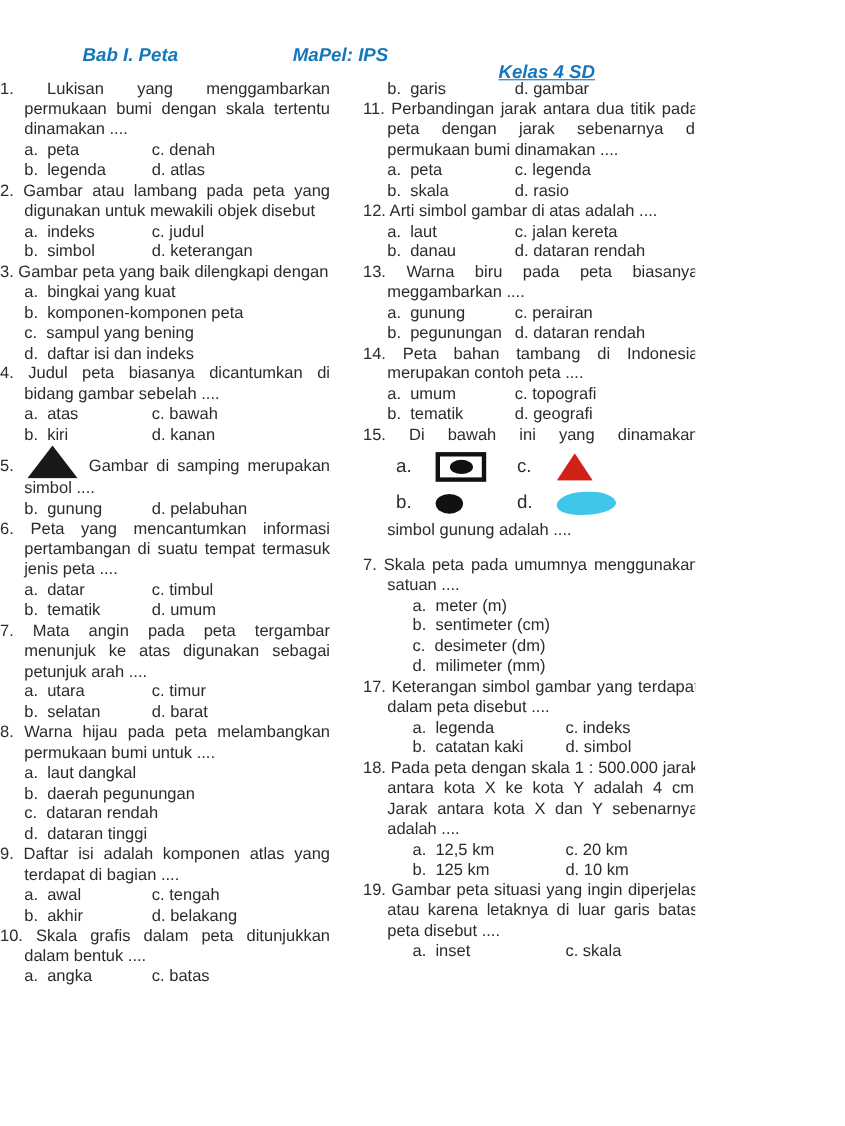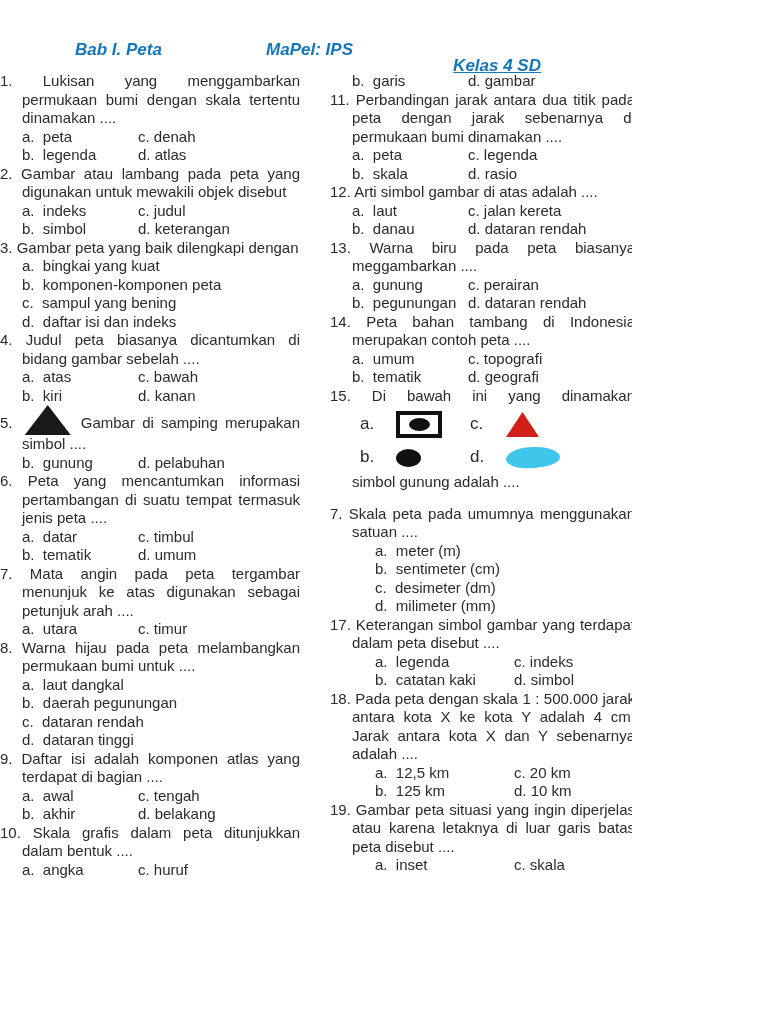--- a/index.html
+++ b/index.html
@@ -83,36 +83,37 @@
           <div class="opt-row"><span class="o1">b.  gunung</span><span class="o2">d. pelabuhan</span></div>
         </div>
         <div class="question">
           <p class="q-text"><span class="q-num">6.</span> <span class="q-body">Peta yang mencantumkan informasi pertambangan di suatu tempat termasuk jenis peta ....</span></p>
           <div class="opt-row"><span class="o1">a.  datar</span><span class="o2">c. timbul</span></div>
           <div class="opt-row"><span class="o1">b.  tematik</span><span class="o2">d. umum</span></div>
         </div>
         <div class="question">
           <p class="q-text"><span class="q-num">7.</span> <span class="q-body">Mata angin pada peta tergambar menunjuk ke atas digunakan sebagai petunjuk arah ....</span></p>
           <div class="opt-row"><span class="o1">a.  utara</span><span class="o2">c. timur</span></div>
+          <div class="opt-row"><span class="o1">b.  selatan</span><span class="o2">d. barat</span></div>
         </div>
         <div class="question">
           <p class="q-text"><span class="q-num">8.</span> <span class="q-body">Warna hijau pada peta melambangkan permukaan bumi untuk ....</span></p>
           <div class="opt-row"><span class="o-full">a.  laut dangkal</span></div>
           <div class="opt-row"><span class="o-full">b.  daerah pegunungan</span></div>
           <div class="opt-row"><span class="o-full">c.  dataran rendah</span></div>
           <div class="opt-row"><span class="o-full">d.  dataran tinggi</span></div>
         </div>
         <div class="question">
           <p class="q-text"><span class="q-num">9.</span> <span class="q-body">Daftar isi adalah komponen atlas yang terdapat di bagian ....</span></p>
           <div class="opt-row"><span class="o1">a.  awal</span><span class="o2">c. tengah</span></div>
           <div class="opt-row"><span class="o1">b.  akhir</span><span class="o2">d. belakang</span></div>
         </div>
         <div class="question">
           <p class="q-text"><span class="q-num">10.</span> <span class="q-body">Skala grafis dalam peta ditunjukkan dalam bentuk ....</span></p>
-          <div class="opt-row"><span class="o1">a.  angka</span><span class="o2">c. huruf</span></div>
+          <div class="opt-row"><span class="o1">a.  angka</span><span class="o2">c. batas</span></div>
         </div>
       </div>
     <div class="col right">
         <div class="question">
           <div class="opt-row"><span class="o1">b.  garis</span><span class="o2">d. gambar</span></div>
         </div>
         <div class="question">
           <p class="q-text"><span class="q-num">11.</span> <span class="q-body">Perbandingan jarak antara dua titik pada peta dengan jarak sebenarnya di permukaan bumi dinamakan ....</span></p>
           <div class="opt-row"><span class="o1">a.  peta</span><span class="o2">c. legenda</span></div>
           <div class="opt-row"><span class="o1">b.  skala</span><span class="o2">d. rasio</span></div>

